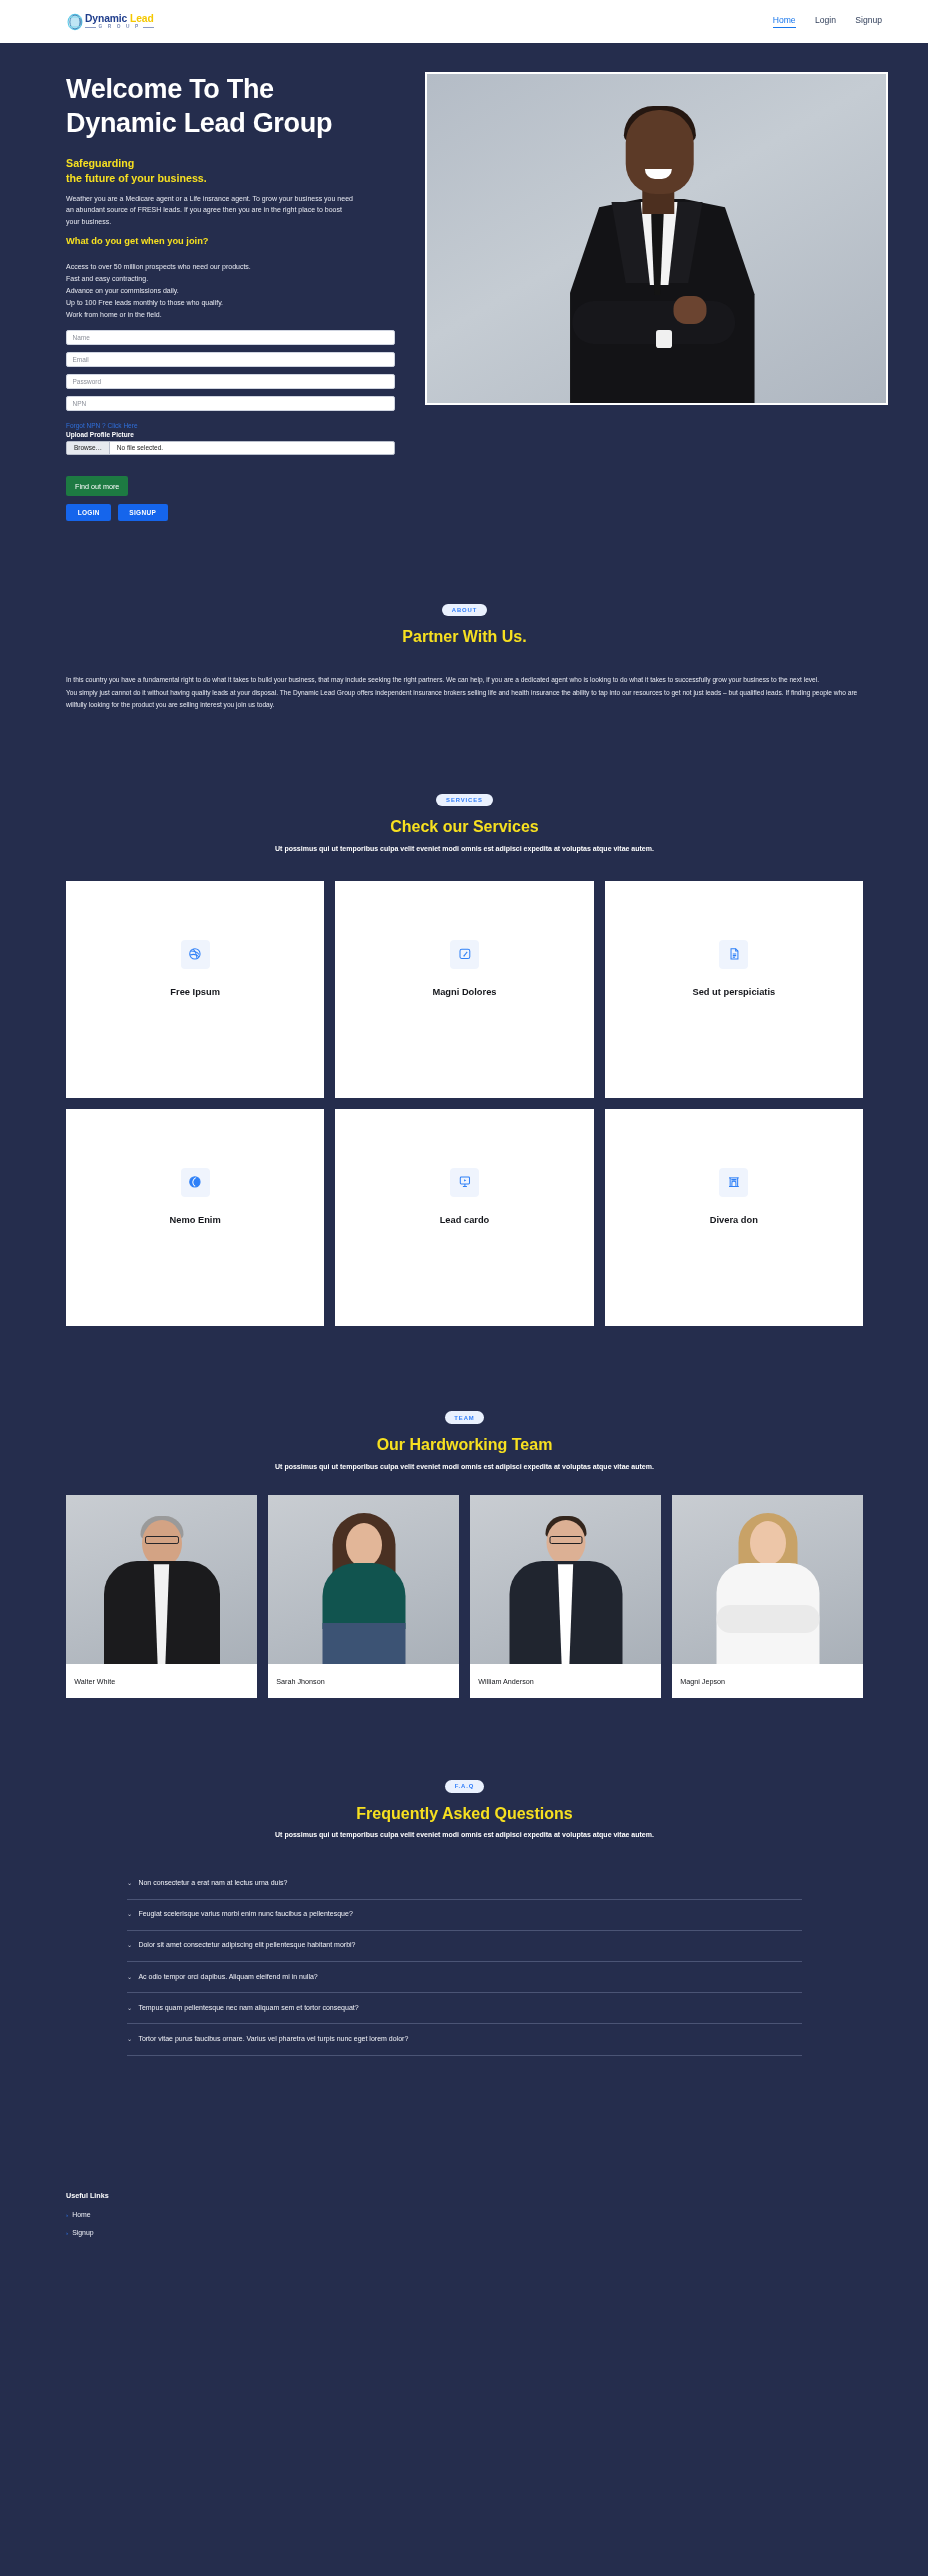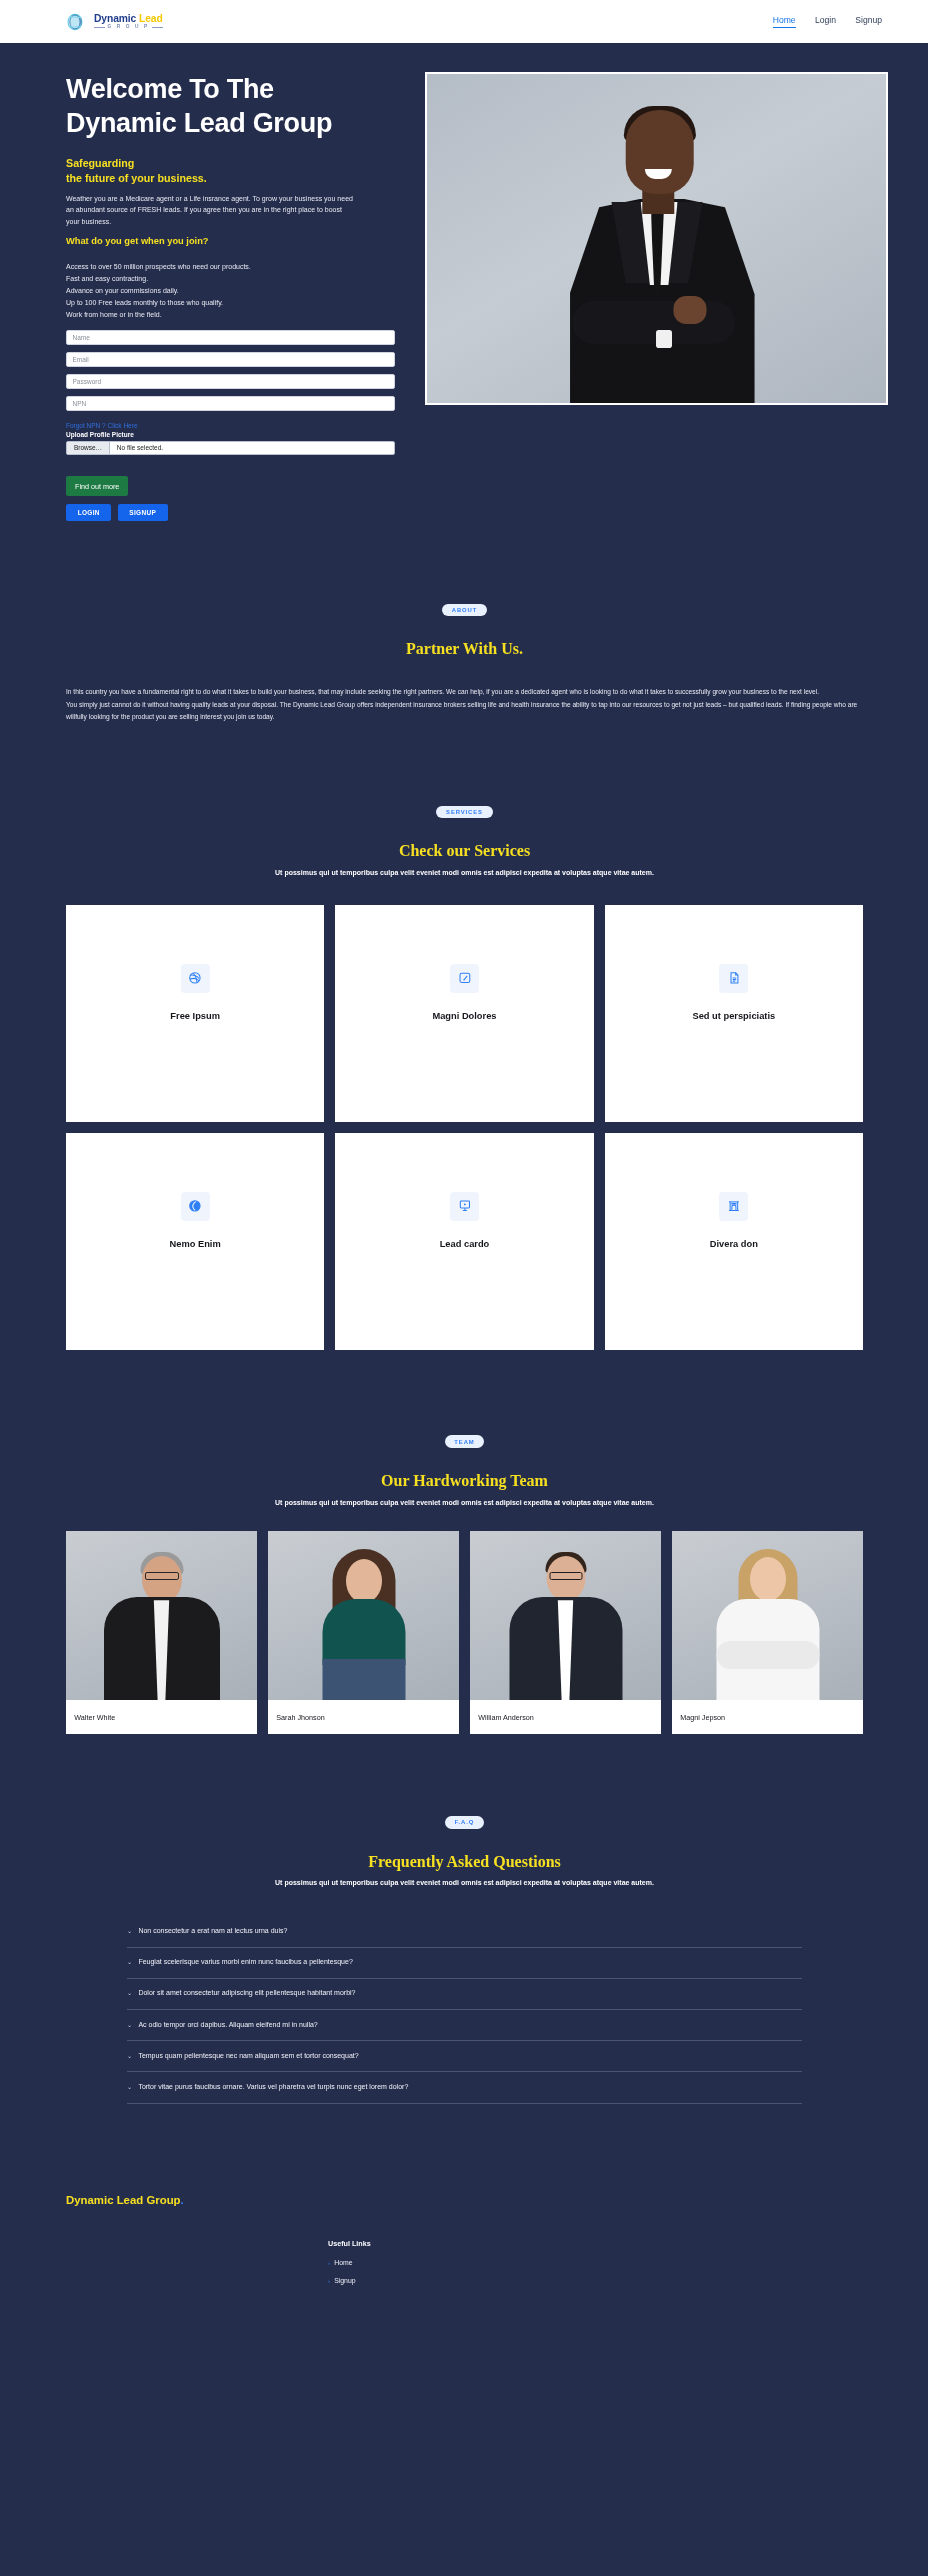--- a/index.html
+++ b/index.html
@@ -12,21 +12,21 @@
 
   
   .site-header {
     height: 43px;
     background: #ffffff;
     display: flex;
     align-items: center;
     justify-content: space-between;
     padding: 0 47px 0 66px;
   }
-  .brand { display: flex; align-items: center; gap: 10px; }
+  .brand { display: flex; align-items: center; gap: 1px; }
   .brand-mark { width: 18px; height: 18px; flex: 0 0 18px; }
   .brand-text { line-height: 1; }
   .brand-line1 { font-size: 10.3px; font-weight: 700; letter-spacing: -0.1px; }
   .brand-dyn { color: #1f3d8c; }
   .brand-lead { color: #f5c800; }
   .brand-line2 {
     display: flex; align-items: center; gap: 2.8px;
     margin-top: 0.7px;
   }
   .brand-rule { flex: 1; height: 1.4px; background: #8a9ac4; min-width: 9.6px; }
@@ -252,22 +252,21 @@
     font-weight: 700;
     letter-spacing: 0.9px;
     border-radius: 20.7px;
     padding: 3.4px 9.6px;
   }
   .center { text-align: center; }
   .section-title {
     font-size: 16px;
     font-weight: 700;
     color: #f7e020;
-    margin-top: 24px;
-    font-family: Liberation Serif, serif;
+    margin-top: 12px;
   }
   .section-sub {
     font-size: 7px;
     font-weight: 700;
     color: #ffffff;
     line-height: 1.62;
     margin-top: 6.9px;
   }
 
   
@@ -648,23 +647,20 @@
       <span class="faq-q">Tempus quam pellentesque nec nam aliquam sem et tortor consequat?</span>
     </div>
     <div class="faq-item">
       <span class="faq-chevron">⌄</span>
       <span class="faq-q">Tortor vitae purus faucibus ornare. Varius vel pharetra vel turpis nunc eget lorem dolor?</span>
     </div>
   </div>
 </section>
 
 <footer class="footer">
-  <div class="footer-brand">
-    <span>Dynamic Lead Group</span><span class="footer-dot">.</span>
-  </div>
   <div>
     <div class="footer-col-title">Useful Links</div>
     <div class="footer-link-row">
       <span class="footer-caret">›</span>
       <a class="footer-link">Home</a>
     </div>
     <div class="footer-link-row">
       <span class="footer-caret">›</span>
       <a class="footer-link">Signup</a>
     </div>

